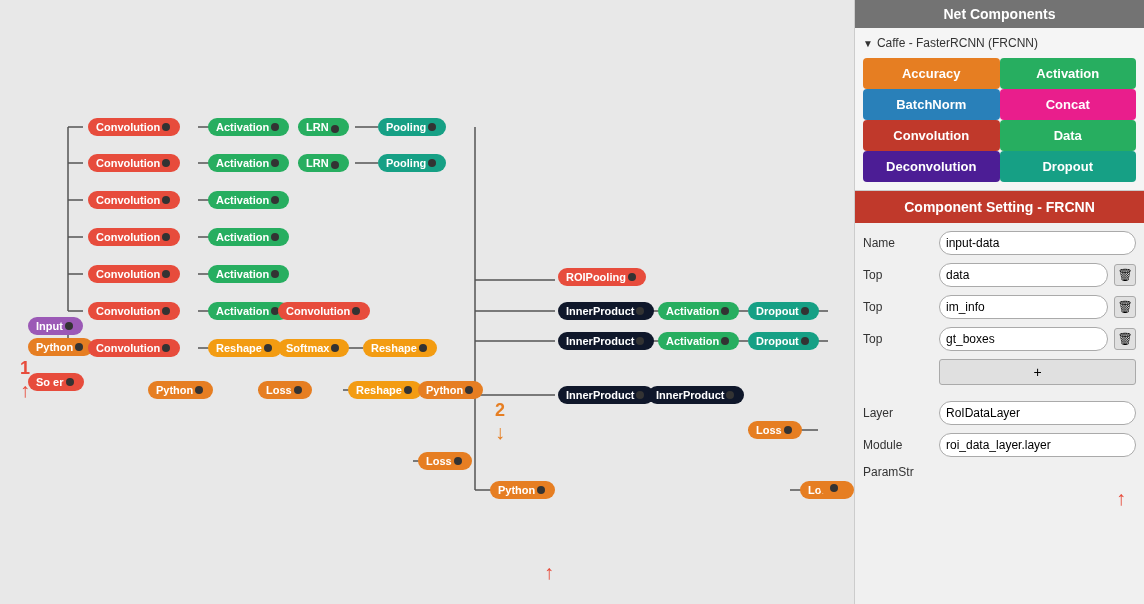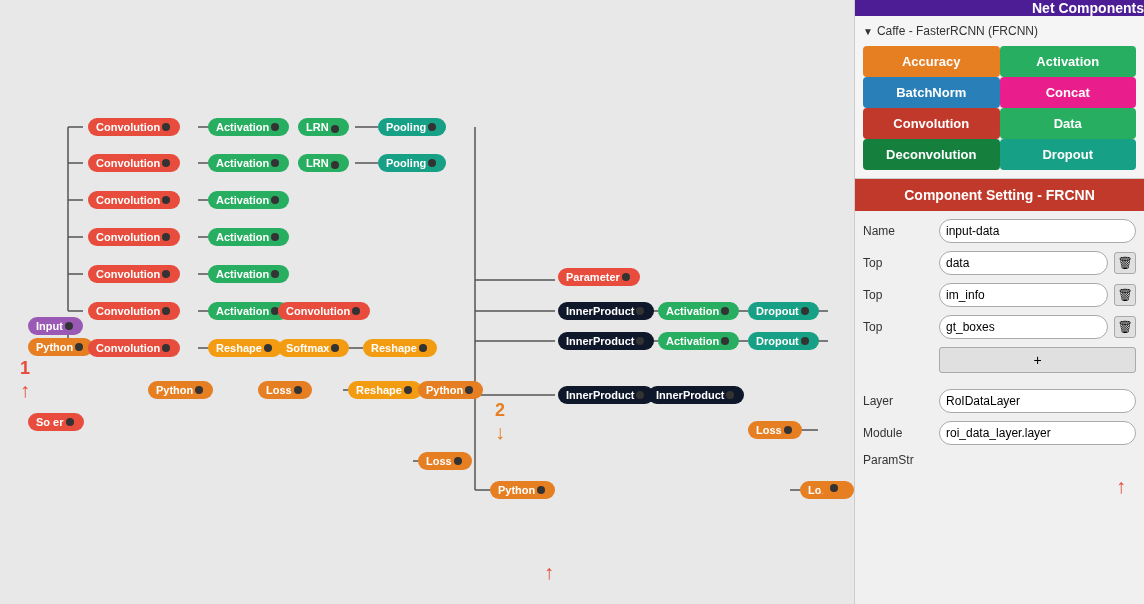--- a/index.html
+++ b/index.html
@@ -17,24 +17,24 @@
     #right-panel {
       width: 290px;
       background: #f0f0f0;
       display: flex;
       flex-direction: column;
       border-left: 1px solid #ccc;
     }
 
     
     .panel-header {
-      background: #4c1d95;
+      background: #737373;
       color: white;
-      text-align: right;
-      padding: 0;
+      text-align: center;
+      padding: 6px;
       font-size: 14px;
       font-weight: bold;
     }
 
     .net-components-section {
       background: #f5f5f5;
       padding: 8px;
       border-bottom: 1px solid #ccc;
     }
 
@@ -68,21 +68,21 @@
       cursor: pointer;
       text-align: center;
     }
 
     .comp-accuracy { background: #e67e22; }
     .comp-activation { background: #27ae60; }
     .comp-batchnorm { background: #2980b9; }
     .comp-concat { background: #e91e8c; }
     .comp-convolution { background: #c0392b; }
     .comp-data { background: #27ae60; }
-    .comp-deconvolution { background: #15803d; }
+    .comp-deconvolution { background: #4c1d95; }
     .comp-dropout { background: #16a085; }
 
     
     .component-setting-header {
       background: #c0392b;
       color: white;
       text-align: center;
       padding: 8px;
       font-size: 14px;
       font-weight: bold;
@@ -326,21 +326,21 @@
   <div class="node node-input" style="left:28px; top:303px;margin-top:14px;">
     <span>Input</span>
     <span class="node-dot"></span>
   </div>
 
   <div class="node node-python" style="left:28px; top:338px;">
     <span>Python</span>
     <span class="node-dot"></span>
   </div>
 
-  <div class="node node-solver" style="left:28px; top:373px;margin-top:40px;">
+  <div class="node node-solver" style="left:28px; top:373px;">
     <span>So  er</span>
     <span class="node-dot"></span>
   </div>
 
   <div class="node node-convolution" style="left:88px; top:118px;">
       <span>Convolution</span>
       <span class="node-dot"></span>
     </div>
   <div class="node node-activation" style="left:208px; top:118px;">
       <span>Activation</span>
@@ -454,21 +454,21 @@
   <div class="node node-python" style="left:490px; top:481px;">
       <span>Python</span>
       <span class="node-dot"></span>
     </div>
   <div class="node node-loss" style="left:800px; top:481px;">
       <span>Loss</span>
       <span class="node-dot"></span>
     </div>
 
   <div class="node node-roipooling" style="left:558px; top:268px;">
-      <span>Parameter</span>
+      <span>ROIPooling</span>
       <span class="node-dot"></span>
     </div>
 
   <div class="node node-innerproduct" style="left:558px; top:302px;">
       <span>InnerProduct</span>
       <span class="node-dot"></span>
     </div>
   <div class="node node-activation" style="left:658px; top:302px;">
       <span>Activation</span>
       <span class="node-dot"></span>

